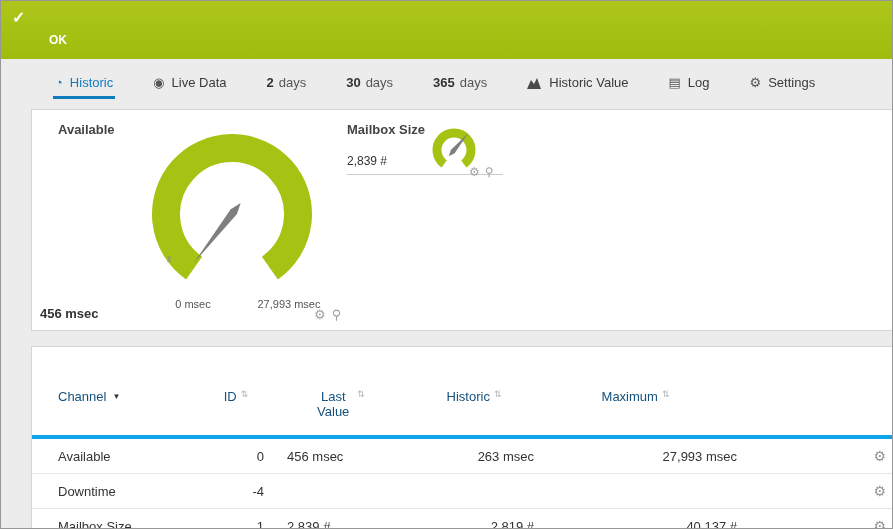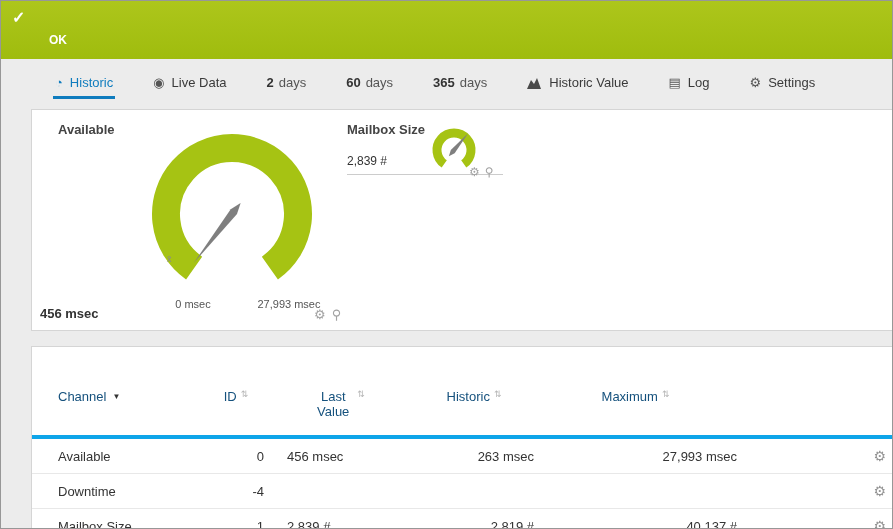--- a/index.html
+++ b/index.html
@@ -88,21 +88,21 @@
     </div>
     <div class="tab">
       <span class="ticon">◉</span>
       <span>Live Data</span>
     </div>
     <div class="tab">
       <span class="num">2</span>
       <span class="dayslbl">days</span>
     </div>
     <div class="tab">
-      <span class="num">60</span>
+      <span class="num">30</span>
       <span class="dayslbl">days</span>
     </div>
     <div class="tab">
       <span class="num">365</span>
       <span class="dayslbl">days</span>
     </div>
     <div class="tab">
       <svg width="15" height="12" viewBox="0 0 15 12">
         <polygon points="0,12 4,3 7,7 10,1 14,12" fill="#4a4a4a"></polygon>
       </svg>

